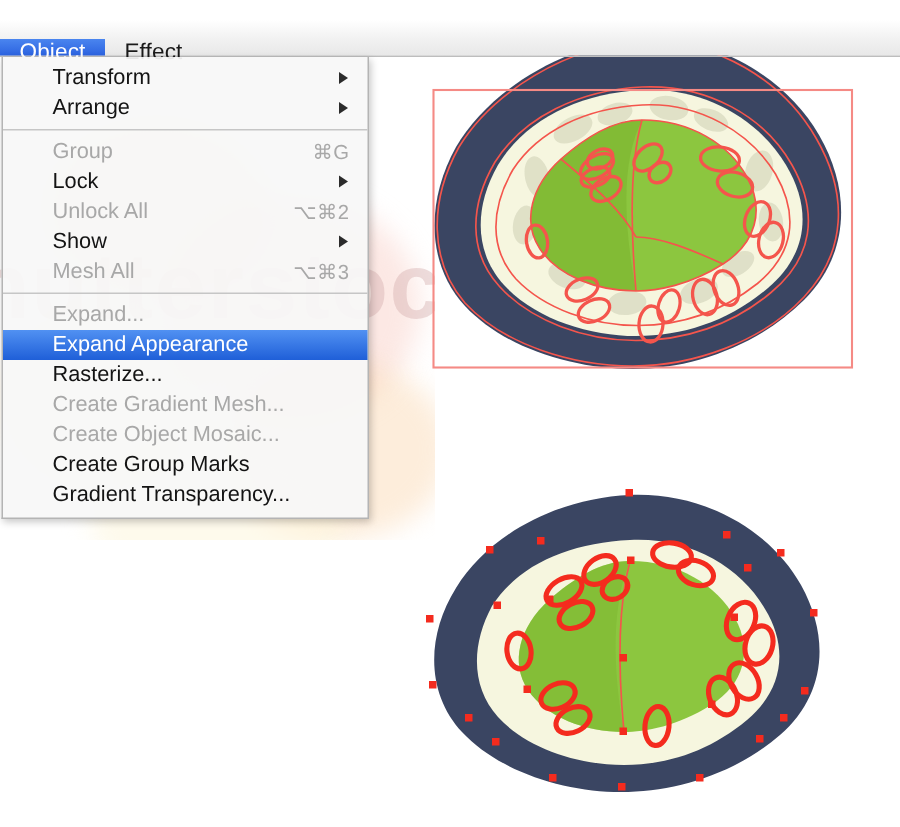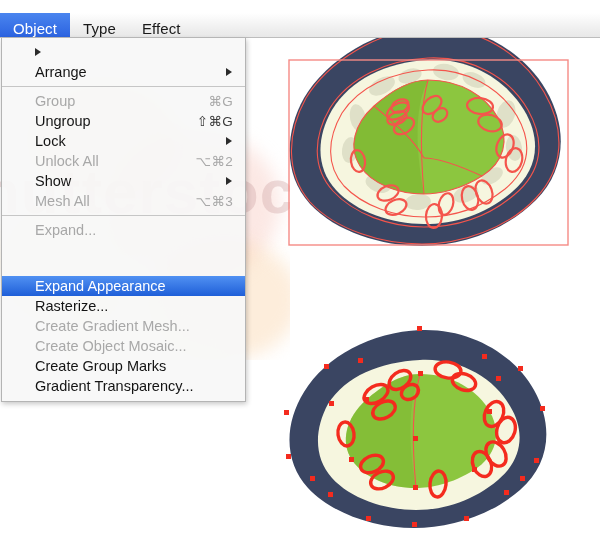--- a/index.html
+++ b/index.html
@@ -56,25 +56,26 @@
     height: 25px;
     background: linear-gradient(#ffffff, #f0f0f0 60%, #e8e8e8);
     border-bottom: 1px solid #bdbdbd;
     display: flex;
     align-items: stretch;
     box-sizing: border-box;
     z-index: 5;
   }
   .menubar-item {
     display: flex;
-    align-items: flex-end;
+    align-items: flex-start;
     padding: 0 13px;
     font-size: 15px;
     color: #1a1a1a;
     letter-spacing: .1px;
+    margin-top: 13px;
   }
   .menubar-item.active {
     background: linear-gradient(#4a85ef, #2c63e0);
     color: #ffffff;
   }
 
   
   #dropdown {
     position: absolute;
     left: 1px;
@@ -96,21 +97,20 @@
     padding: 0 10px 0 33px;
     font-size: 14.5px;
     color: #141414;
     box-sizing: border-box;
     white-space: nowrap;
   }
   .menu-item.disabled { color: #a8a8a8; }
   .menu-item.selected {
     background: linear-gradient(#5191f2, #1f5fd8);
     color: #ffffff;
-    margin-top: 36px;
   }
   .menu-label { flex: 1 1 auto; }
   .menu-shortcut {
     flex: 0 0 auto;
     font-size: 13.5px;
     color: #3a3a3a;
     letter-spacing: .3px;
     padding-right: 2px;
   }
   .menu-item.disabled .menu-shortcut { color: #a8a8a8; }
@@ -284,48 +284,42 @@
       <rect x="252" y="158" width="5" height="5"></rect>
     </g>
   </svg>
 </div>
 
 <div id="menubar">
   <div class="menubar-item active">
     <span>Object</span>
   </div>
   <div class="menubar-item">
-    <span>Type</span>
-  </div>
-  <div class="menubar-item">
     <span>Effect</span>
   </div>
 </div>
 
 <div id="dropdown">
 
   <div class="menu-item">
+    <span class="menu-label">Transform</span>
     <span class="menu-arrow"></span>
   </div>
   <div class="menu-item">
     <span class="menu-label">Arrange</span>
     <span class="menu-arrow"></span>
   </div>
 
   <div class="menu-sep"></div>
 
   <div class="menu-item disabled">
     <span class="menu-label">Group</span>
     <span class="menu-shortcut">⌘G</span>
   </div>
   <div class="menu-item">
-    <span class="menu-label">Ungroup</span>
-    <span class="menu-shortcut">⇧⌘G</span>
-  </div>
-  <div class="menu-item">
     <span class="menu-label">Lock</span>
     <span class="menu-arrow"></span>
   </div>
   <div class="menu-item disabled">
     <span class="menu-label">Unlock All</span>
     <span class="menu-shortcut">⌥⌘2</span>
   </div>
   <div class="menu-item">
     <span class="menu-label">Show</span>
     <span class="menu-arrow"></span>

